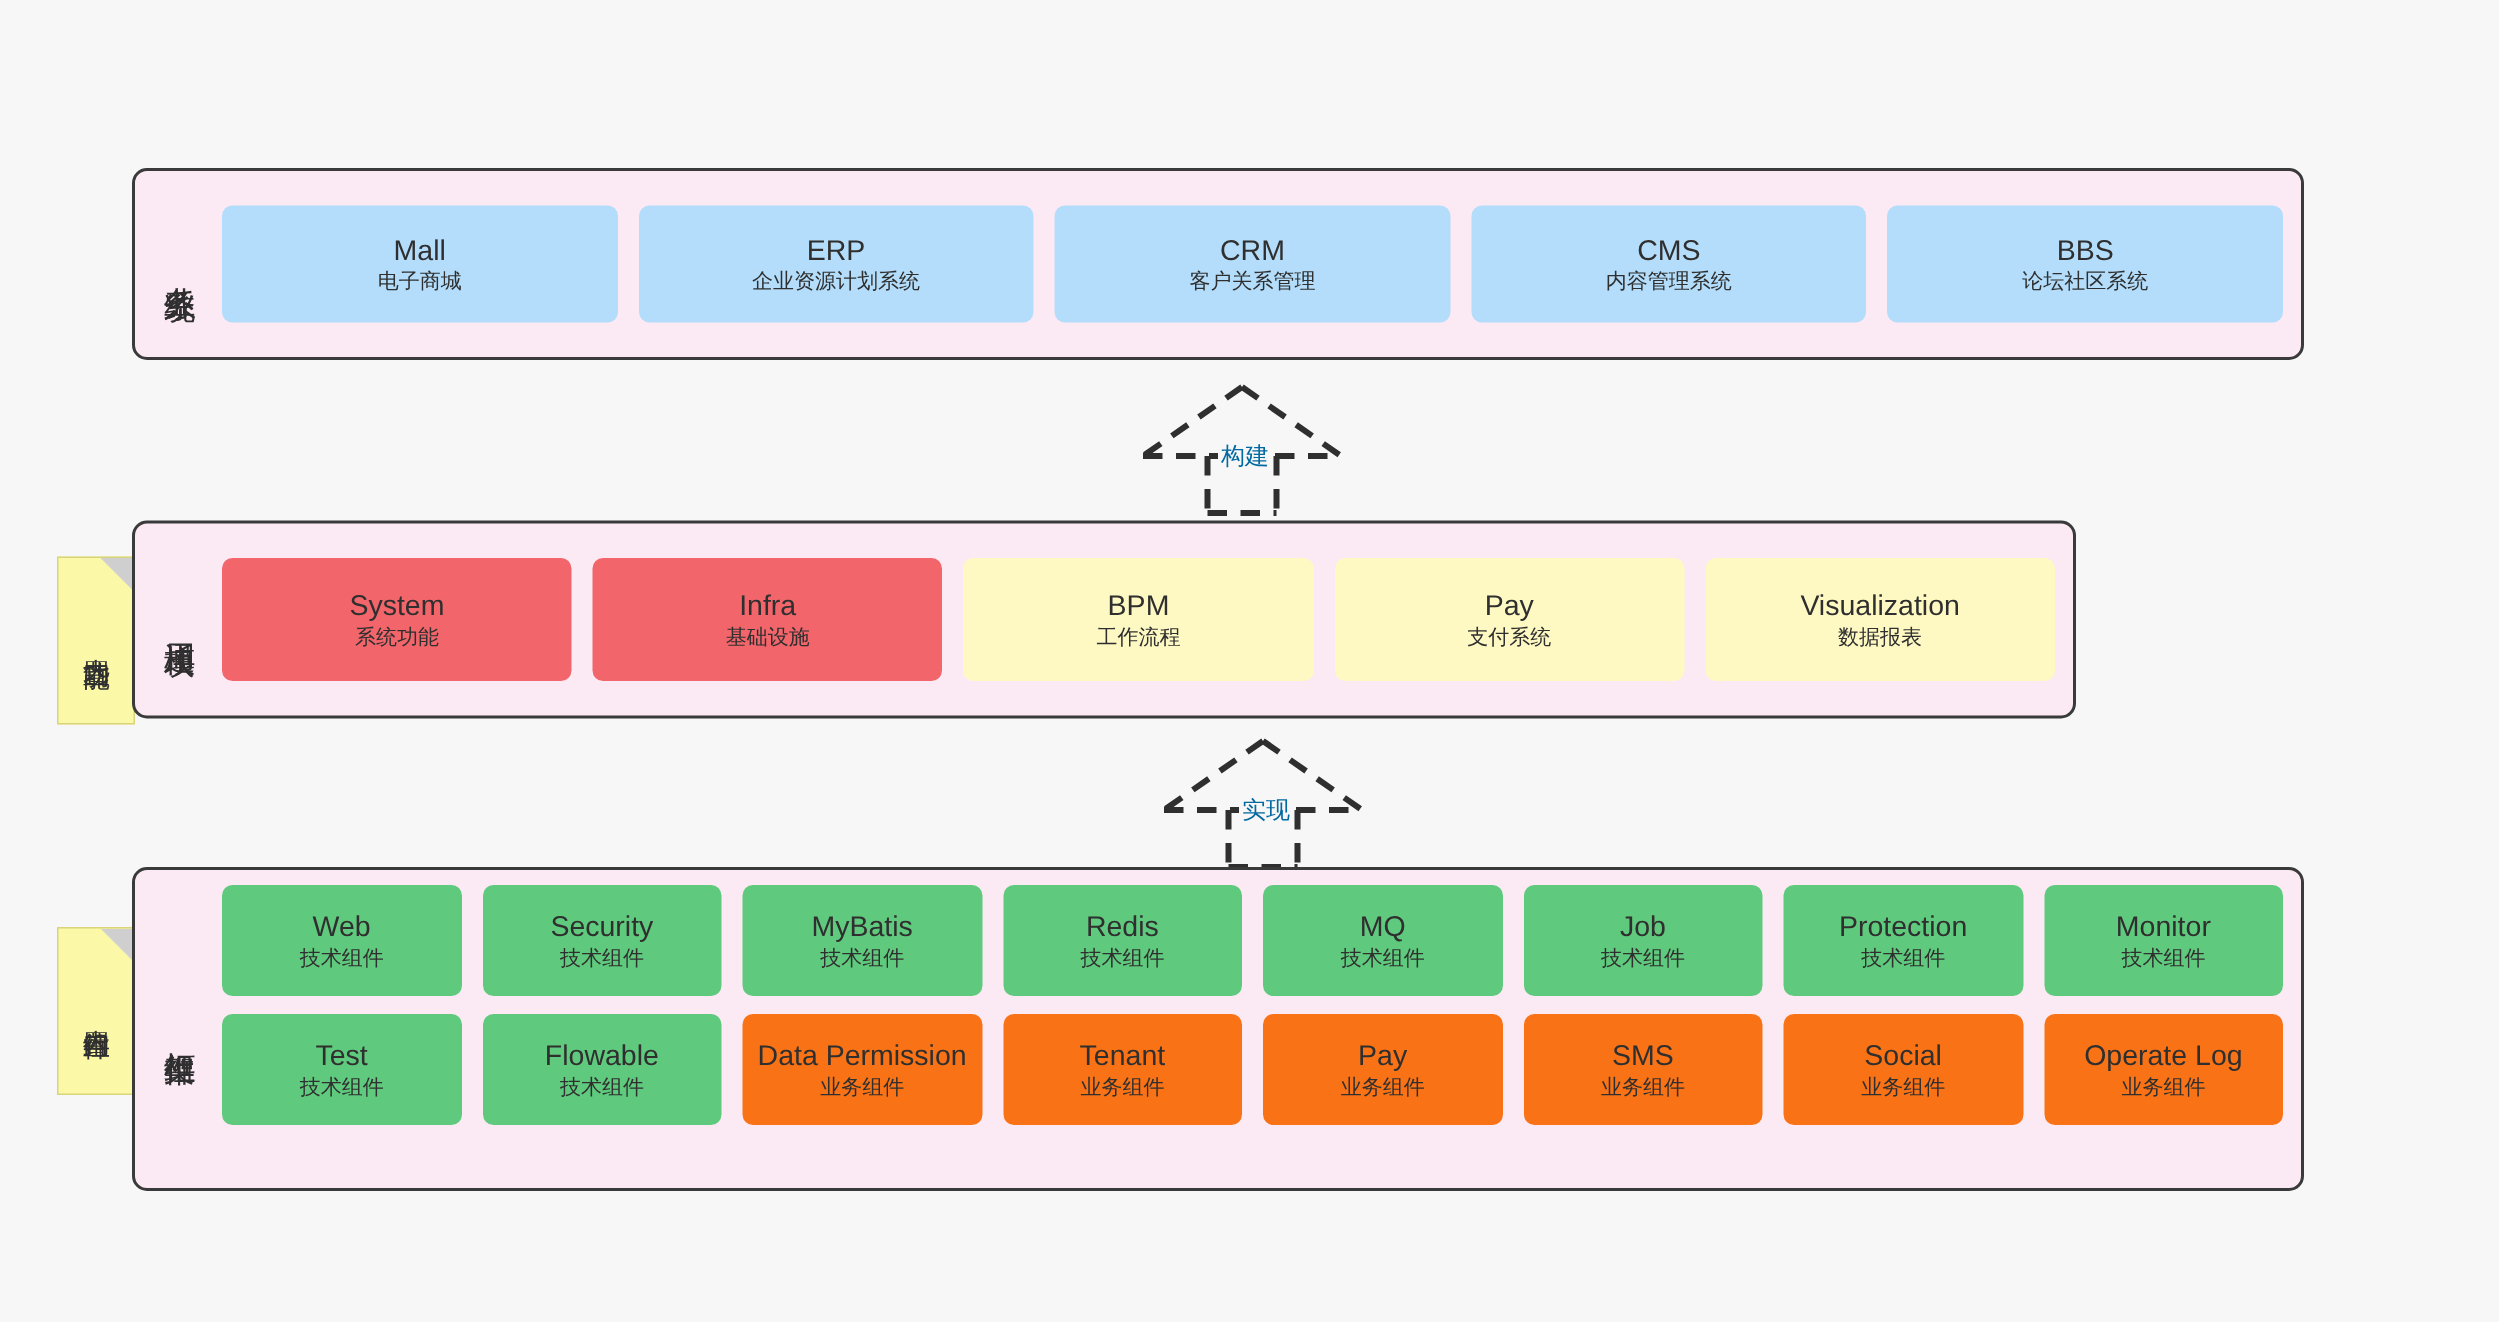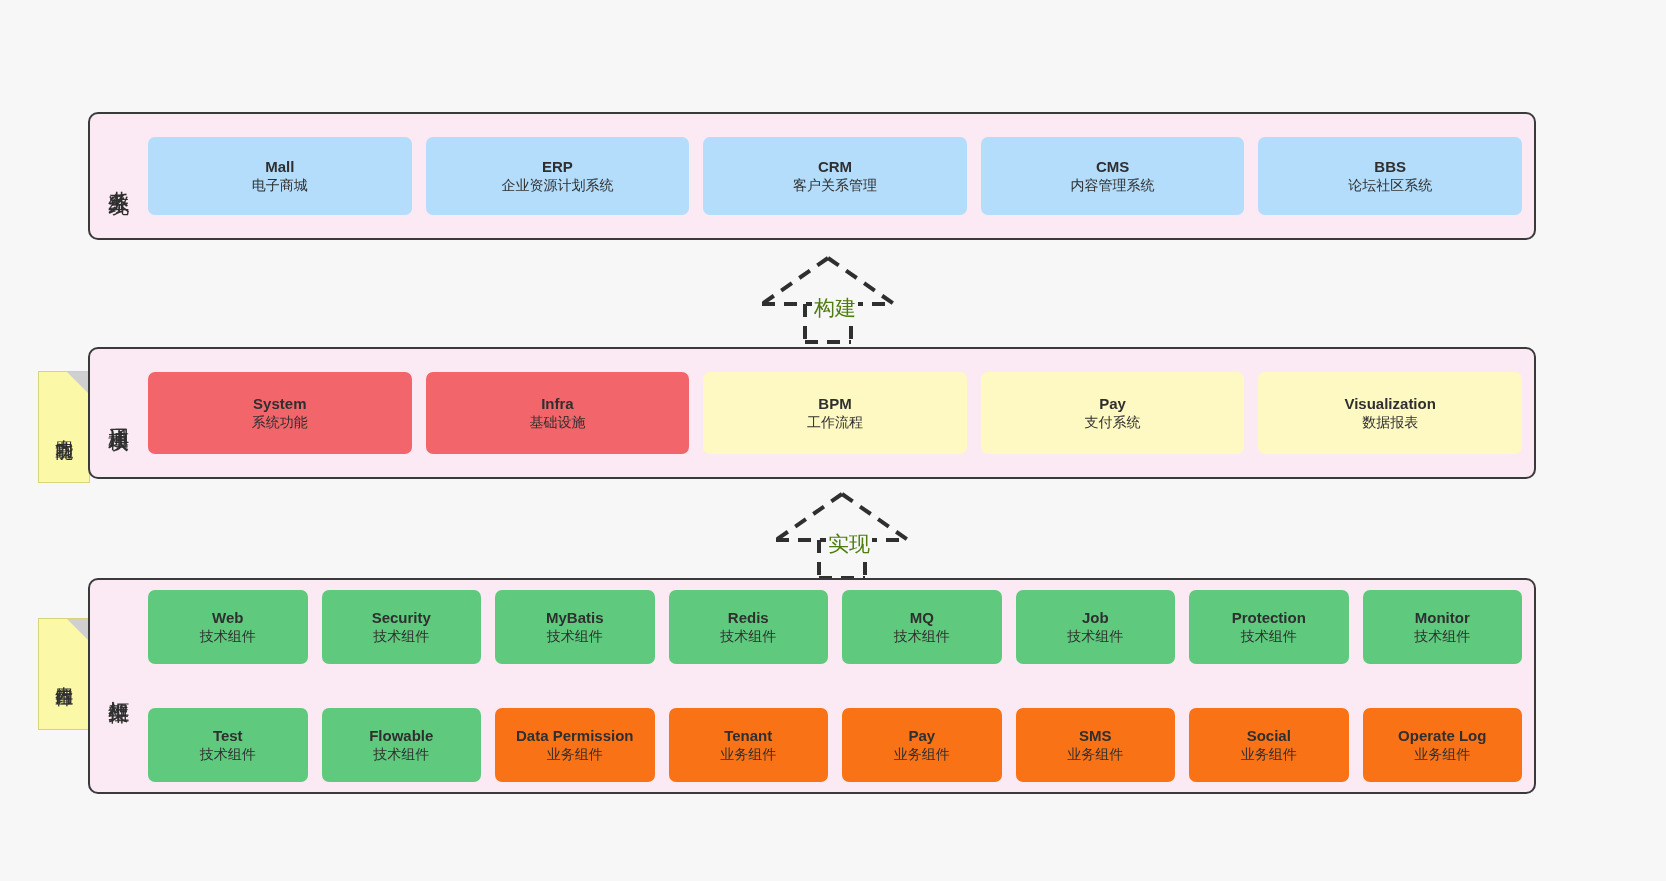--- a/index.html
+++ b/index.html
@@ -53,21 +53,21 @@
   .band-body {
     flex: 1 1 auto;
     display: flex;
     align-items: center;
     gap: 14px;
     padding-left: 12px;
   }
 
   .band-body.grid2 {
     flex-direction: column;
-    justify-content: space-between;
+    justify-content: flex-start;
     gap: 12px;
   }
   .band-body.grid2 .row {
     display: flex;
     width: 100%;
     gap: 14px;
   }
 
   
   .node {
@@ -77,22 +77,21 @@
     display: flex;
     flex-direction: column;
     align-items: center;
     justify-content: center;
     text-align: center;
     padding: 6px 4px;
     line-height: 1.22;
     color: #2f2f2f;
   }
   .node .n-en {
-    font-size: 15px;
-    font-weight: bold;
+    font-size: 19px;
   }
   .node .n-cn {
     font-size: 14px;
   }
 
   .biz .node      { background: #b3ddfb; height: 78px; }
   .mod .node      { background: #fef9c3; height: 82px; }
   .mod .node.hot  { background: #f2666b; }
   .fw  .node      { background: #5fca7d; height: 74px; }
   .fw  .node.biz-comp { background: #f97316; }
@@ -126,22 +125,22 @@
     clip-path: polygon(0 0, 100% 100%, 100% 0);
   }
 
   
   .arrow {
     position: absolute;
     pointer-events: none;
   }
   .arrow-label {
     position: absolute;
-    font-size: 21px;
-    color: #4d7c0f;
+    font-size: 16px;
+    color: #0369a1;
     background: #f7f7f7;
     padding: 0 2px;
     user-select: none;
     white-space: nowrap;
   }
 </style>
 </head>
 <body>
 
 <div id="stage">
@@ -184,21 +183,21 @@
       <path d="M53 90 L99 90" fill="none" stroke="#2f2f2f" stroke-width="4" stroke-dasharray="13 9"></path>
     </svg>
   </div>
   <div class="arrow-label" style="left:812px; top:294px;">构建</div>
 
   <div class="note" style="left:38px; top:371px; width:52px; height:112px;">
     <span class="fold"></span>
     <span>内置功能</span>
   </div>
 
-  <div class="band mod" style="left:88px; top:347px; width:1448px; height:132px;">
+  <div class="band mod" style="left:88px; top:347px; width:1296px; height:132px;">
     <div class="band-title">通用模块</div>
     <div class="band-body">
 
       <div class="node hot">
         <span class="n-en">System</span>
         <span class="n-cn">系统功能</span>
       </div>
       <div class="node hot">
         <span class="n-en">Infra</span>
         <span class="n-cn">基础设施</span>

